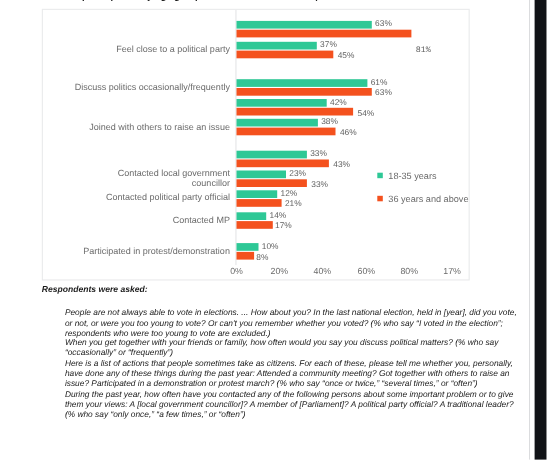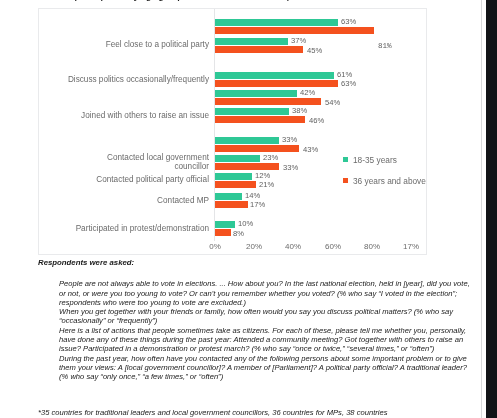--- a/index.html
+++ b/index.html
@@ -253,19 +253,18 @@
   <div id="notes">
     <div id="notes-head">Respondents were asked:</div>
     <div id="notes-body">
       <div class="note-q">People are not always able to vote in elections. ... How about you? In the last national election, held in [year], did you vote, or not, or were you too young to vote? Or can't you remember whether you voted? (% who say “I voted in the election”; respondents who were too young to vote are excluded.)</div>
       <div class="note-q">When you get together with your friends or family, how often would you say you discuss political matters? (% who say “occasionally” or “frequently”)</div>
       <div class="note-q">Here is a list of actions that people sometimes take as citizens. For each of these, please tell me whether you, personally, have done any of these things during the past year: Attended a community meeting? Got together with others to raise an issue? Participated in a demonstration or protest march?  (% who say “once or twice,” “several times,” or “often”)</div>
       <div class="note-q">During the past year, how often have you contacted any of the following persons about some important problem or to give them your views: A [local government councillor]? A member of [Parliament]? A political party official? A traditional leader? (% who say “only once,” “a few times,” or “often”)</div>
     </div>
   </div>
 
-  <div id="star-note">*35 countries for traditional leaders and local government councillors, 36 countries for MPs, 38 countries</div>
 
   <div id="edge-hairline"></div>
   <div id="edge-gap"></div>
   <div id="edge-strip"></div>
 
 </div>
 
 </body></html>

